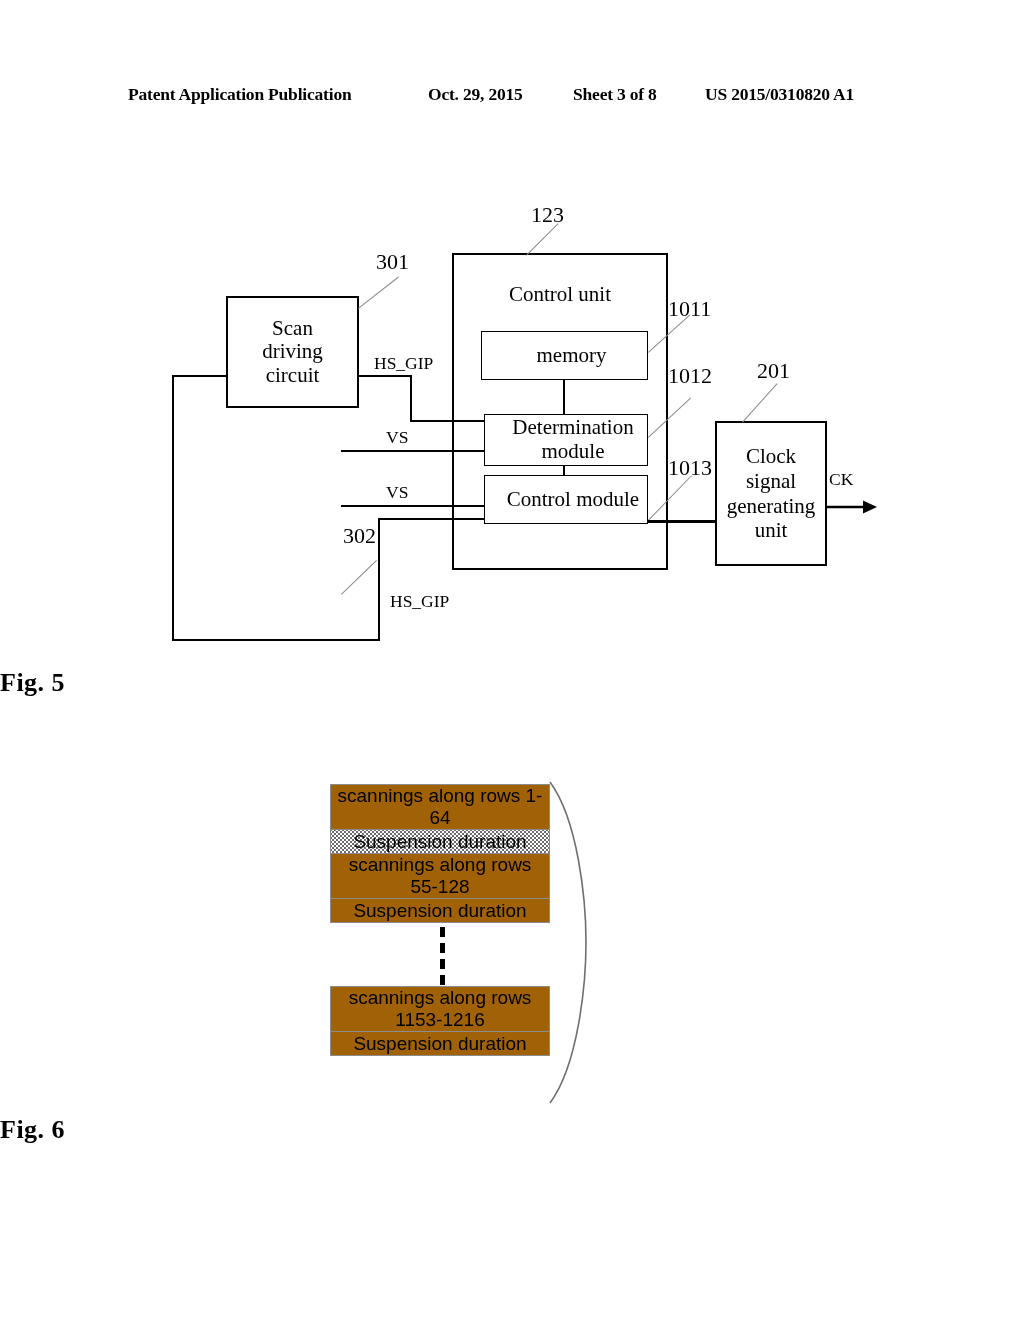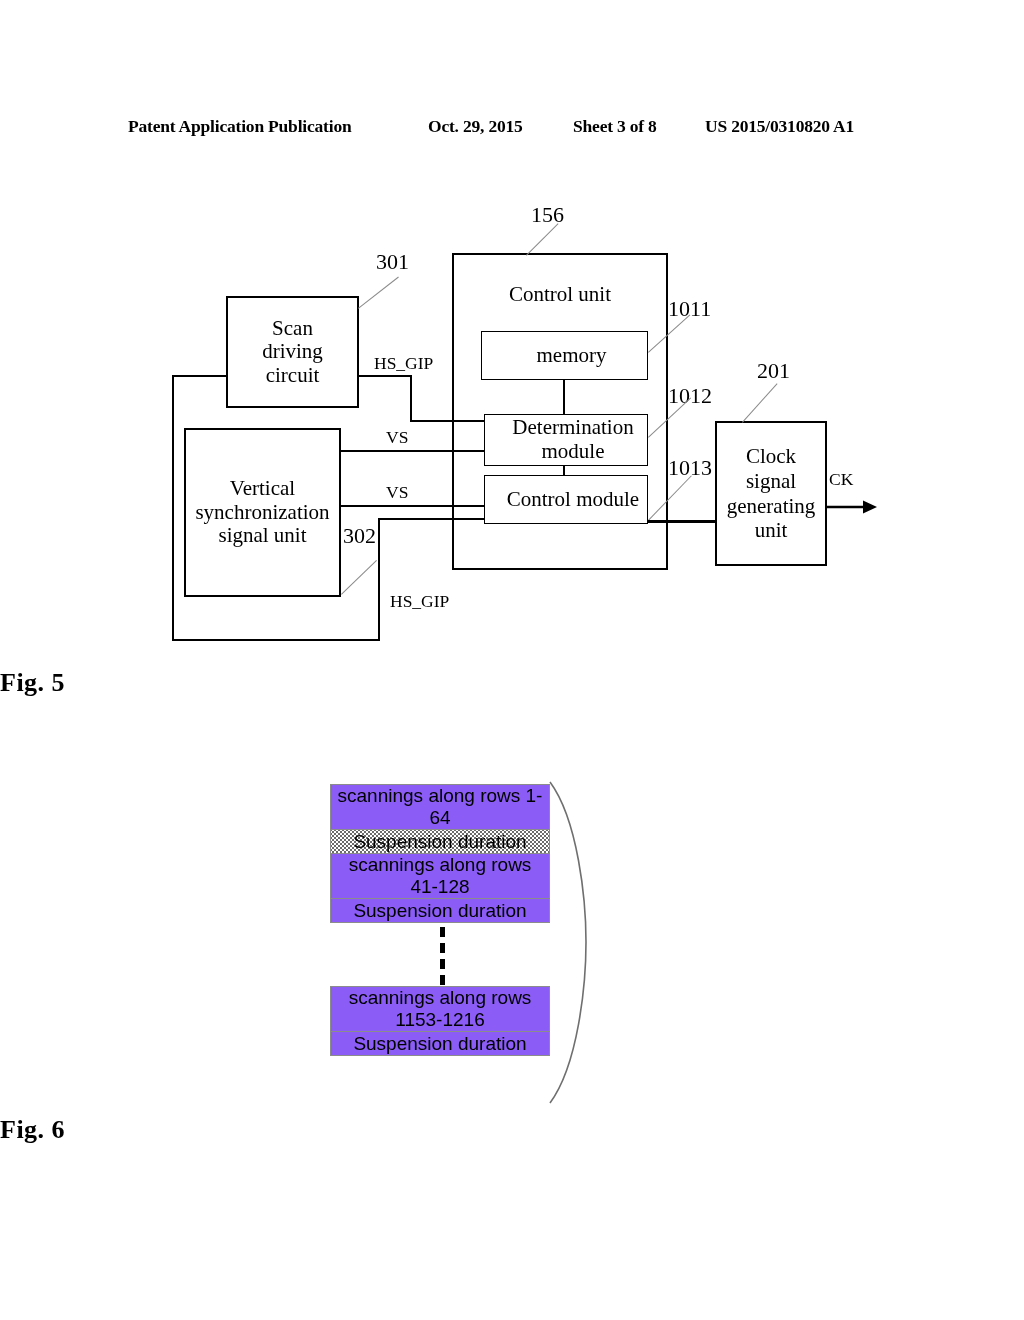--- a/index.html
+++ b/index.html
@@ -25,21 +25,20 @@
     top: 84px;
     width: 836px;
     height: 26px;
     display: flex;
     align-items: baseline;
     font-family: "Liberation Serif", serif;
     font-weight: bold;
     font-size: 17.5px;
     letter-spacing: -0.2px;
     white-space: nowrap;
-    margin-top: 32px;
   }
   #header .h-pub   { position: absolute; left: 128px; }
   #header .h-date  { position: absolute; left: 428px; }
   #header .h-sheet { position: absolute; left: 573px; }
   #header .h-num   { position: absolute; left: 705px; }
 
   
   .box {
     position: absolute;
     box-sizing: border-box;
@@ -98,21 +97,21 @@
   
   #fig6 {
     position: absolute;
     left: 0; top: 0;
     width: 1024px; height: 1320px;
   }
   .f6row {
     position: absolute;
     box-sizing: border-box;
     border: 1.4px solid #8c8c8c;
-    background: #8b5cf6;
+    background: #a16207;
     display: flex;
     align-items: center;
     justify-content: center;
     text-align: center;
     font-family: "Liberation Sans", sans-serif;
     font-size: 19px;
     line-height: 1.15;
     color: #000;
   }
   .f6row.stipple {
@@ -156,43 +155,40 @@
     <div class="wire h" style="left:172px; top:639px;  width:208px;"></div>
     <div class="wire v" style="left:378px; top:518px;  height:123px;"></div>
     <div class="wire h" style="left:172px; top:375px;  width:56px;"></div>
 
     <div class="box" style="left:226px; top:296px; width:133px; height:112px; padding:0 12px;">
       <span>Scan driving circuit</span>
     </div>
     <div class="lbl reflbl" style="left:376px; top:250px;">301</div>
     <div class="leader" style="left:358px; top:308px; width:51px; transform:rotate(-38deg); transform-origin:0 0;"></div>
 
-    <div class="box" style="left:184px; top:428px; width:157px; height:169px; padding:0 6px;">
-      <span>Vertical synchronization signal unit</span>
-    </div>
     <div class="lbl reflbl" style="left:343px; top:524px;">302</div>
     <div class="leader" style="left:341px; top:594px; width:49px; transform:rotate(-44deg); transform-origin:0 0;"></div>
 
     <div class="openrect" style="left:452px; top:253px; width:216px; height:317px;"></div>
     <div class="lbl" style="left:452px; top:283px; width:216px; text-align:center; font-size:21px;">Control unit</div>
-    <div class="lbl reflbl" style="left:531px; top:203px;">156</div>
+    <div class="lbl reflbl" style="left:531px; top:203px;">123</div>
     <div class="leader" style="left:526px; top:255px; width:45px; transform:rotate(-45deg); transform-origin:0 0;"></div>
 
     <div class="box thin" style="left:481px; top:331px; width:167px; height:49px;">
       <span>memory</span>
     </div>
     <div class="lbl reflbl" style="left:668px; top:297px;">1011</div>
     <div class="leader" style="left:648px; top:352px; width:56px; transform:rotate(-42deg); transform-origin:0 0;"></div>
 
     <div class="wire v" style="left:563px; top:380px; height:35px;"></div>
 
     <div class="box thin" style="left:484px; top:414px; width:164px; height:52px;">
       <span>Determination module</span>
     </div>
-    <div class="lbl reflbl" style="left:668px; top:384px;">1012</div>
+    <div class="lbl reflbl" style="left:668px; top:364px;">1012</div>
     <div class="leader" style="left:648px; top:437px; width:58px; transform:rotate(-43deg); transform-origin:0 0;"></div>
 
     <div class="wire v" style="left:563px; top:466px; height:32px;"></div>
 
     <div class="box thin" style="left:484px; top:475px; width:164px; height:49px;">
       <span>Control module</span>
     </div>
     <div class="lbl reflbl" style="left:668px; top:456px;">1013</div>
     <div class="leader" style="left:648px; top:520px; width:62px; transform:rotate(-46deg); transform-origin:0 0;"></div>
 
@@ -229,21 +225,21 @@
 
   <div id="fig6">
 
     <div class="f6row" style="left:330px; top:784px; width:220px; height:46px; padding:0 6px;">
       <span>scannings along rows 1-64</span>
     </div>
     <div class="f6row stipple" style="left:330px; top:829px; width:220px; height:25px;">
       <span>Suspension duration</span>
     </div>
     <div class="f6row" style="left:330px; top:853px; width:220px; height:46px; padding:0 6px;">
-      <span>scannings along rows 41-128</span>
+      <span>scannings along rows 55-128</span>
     </div>
     <div class="f6row" style="left:330px; top:898px; width:220px; height:25px;">
       <span>Suspension duration</span>
     </div>
 
     <div class="dashline" style="left:440px; top:927px; height:58px;"></div>
 
     <div class="f6row" style="left:330px; top:986px; width:220px; height:46px; padding:1px 6px;">
       <span>scannings along rows 1153-1216</span>
     </div>

